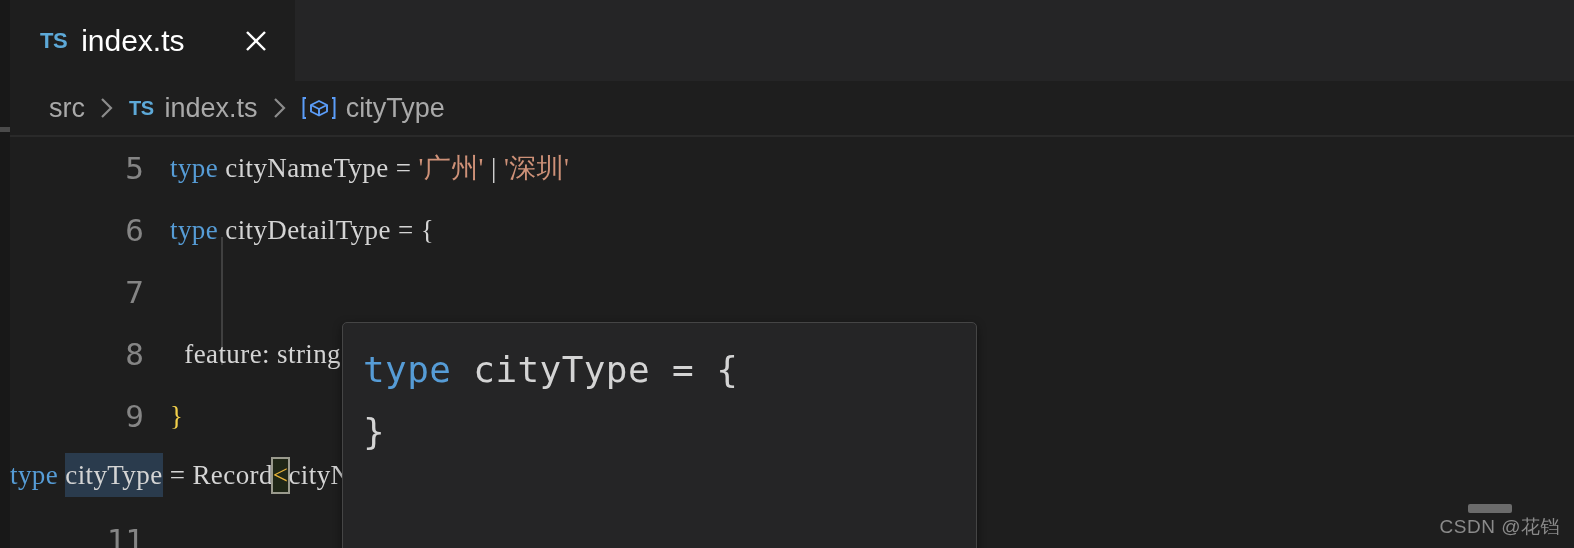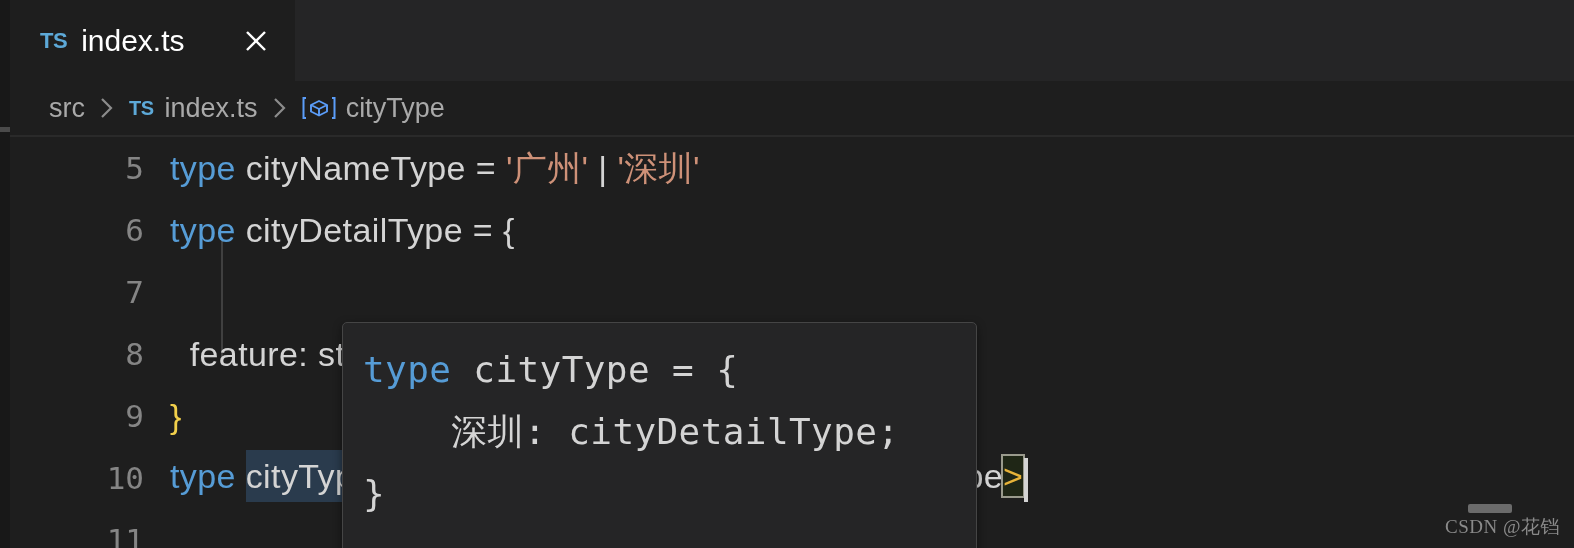--- a/index.html
+++ b/index.html
@@ -155,22 +155,22 @@
     text-align: right;
     padding-right: 26px;
     box-sizing: border-box;
     font-family: "DejaVu Sans Mono", monospace;
     font-size: 31px;
     color: #858585;
     line-height: 1;
     flex: none;
   }
   .code {
-    font-family: Liberation Sans, sans-serif;
-    font-size: 34px;
+    font-family: Liberation Serif, serif;
+    font-size: 27px;
     color: #d4d4d4;
     line-height: 1;
     white-space: pre;
     letter-spacing: 0.4px;
   }
   .kw { color: #569cd6; }
   .str { color: #ce9178; }
   .op { color: #d4d4d4; }
   .brace-yellow { color: #f2d04b; }
   .bracket-yellow { color: #e8b339; }
@@ -229,21 +229,21 @@
     letter-spacing: 0.4px;
   }
 
   
   .watermark {
     position: absolute;
     right: 14px;
     bottom: 8px;
     font-size: 19px;
     color: #8a8a8a;
-    font-family: Liberation Serif, serif;
+    font-family: Liberation Sans, sans-serif;
     letter-spacing: 0.5px;
   }
 
   
   .scroll-nub {
     position: absolute;
     right: 62px;
     bottom: 35px;
     width: 44px;
     height: 9px;
@@ -328,32 +328,30 @@
       <span class="lineno">8</span>
       <span class="code">  feature: string;</span>
     </div>
 
     <div class="code-line" style="top:248px;">
       <span class="lineno">9</span>
       <span class="code brace-yellow">}</span>
     </div>
 
     <div class="code-line" style="top:310px;">
-      <span class="lineno">10</span>
       <span class="code"><span class="kw">type </span><span class="sel">cityType</span><span> = Record</span><span class="bracket-box bracket-yellow">&lt;</span><span>cityNameType, cityDetailType</span><span class="bracket-box bracket-yellow">&gt;</span><span class="cursor"></span></span>
     </div>
 
     <div class="code-line" style="top:372px;">
       <span class="lineno">11</span>
       <span class="code"></span>
     </div>
 
     <div class="hover">
       <div class="hover-line"><span class="kw">type</span><span> cityType = {</span></div>
-      <div class="hover-line">    深圳: cityDetailType;</div>
       <div class="hover-line">}</div>
     </div>
 
   </div>
 
   <div class="scroll-nub"></div>
 
   <div class="watermark">CSDN @花铛</div>
 
 </div>

